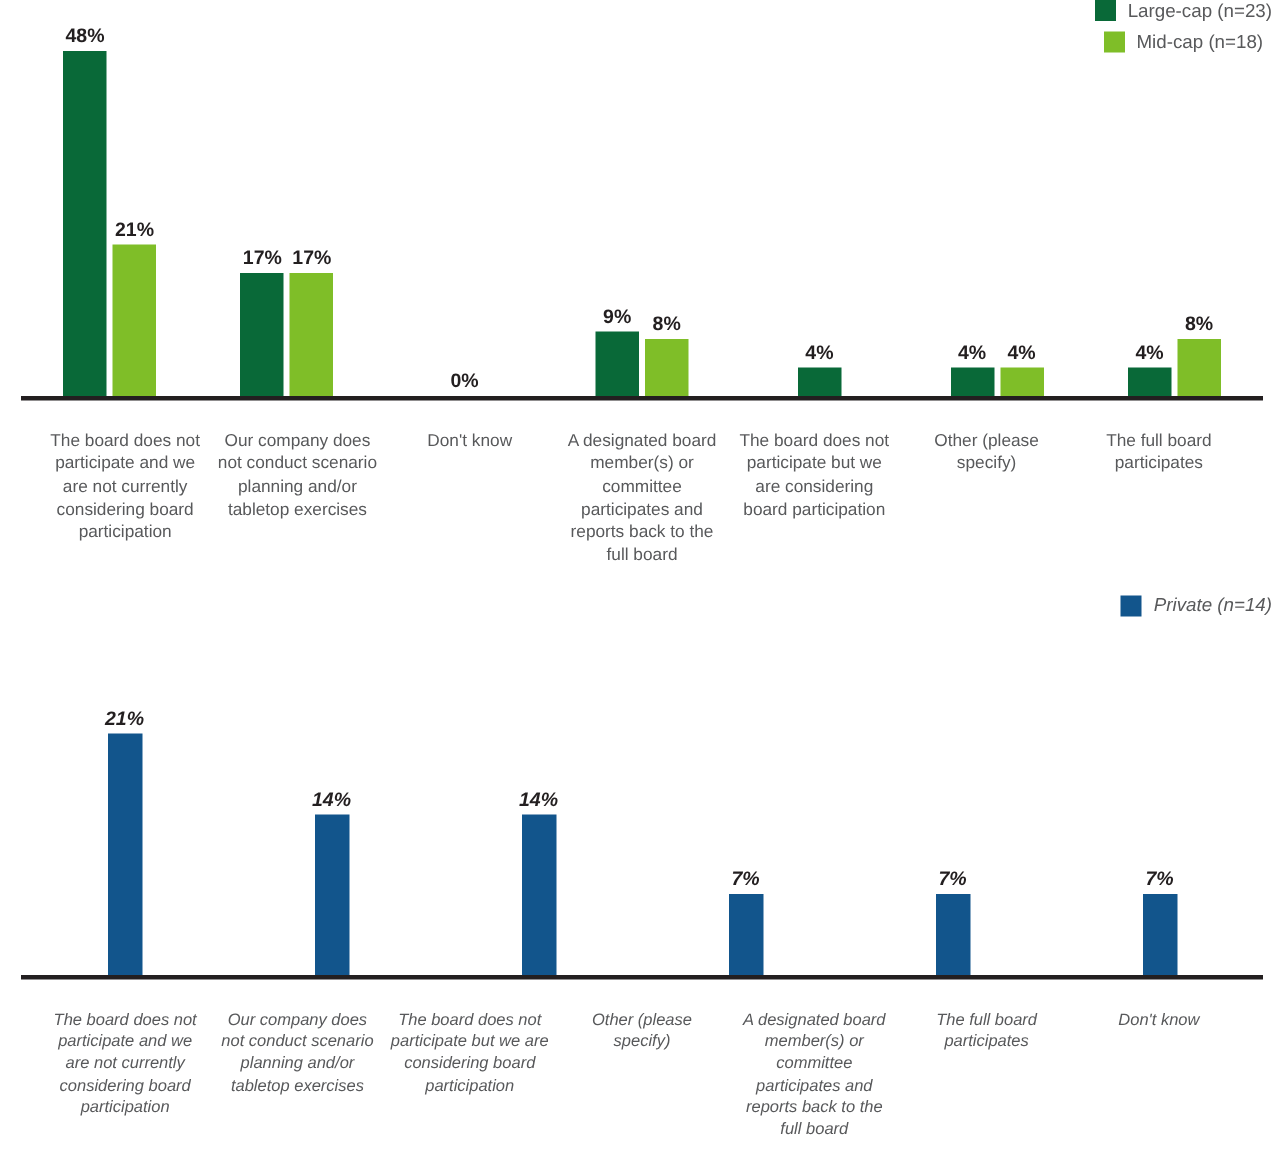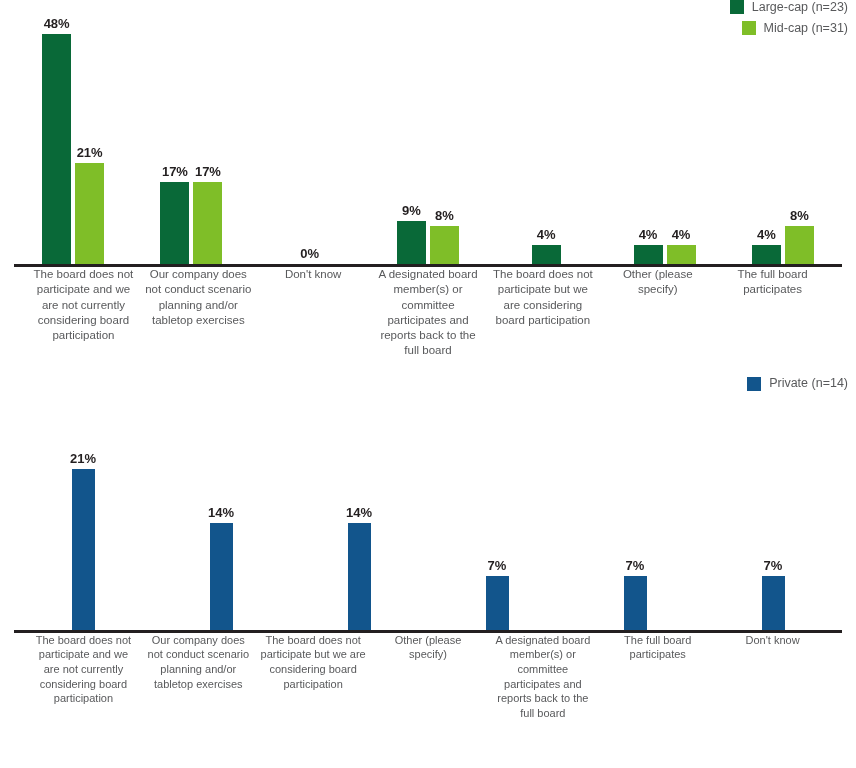--- a/index.html
+++ b/index.html
@@ -21,21 +21,21 @@
     width: 856px;
   }
 
   
   .legend {
     position: absolute;
     right: 8px;
     top: 0;
     display: flex;
     flex-direction: column;
-    align-items: flex-end;
+    align-items: center;
     gap: 7px;
     z-index: 5;
   }
   .legend-item {
     display: flex;
     align-items: center;
     gap: 8px;
     white-space: nowrap;
   }
   .legend-swatch {
@@ -91,53 +91,53 @@
     color: #231f20;
     line-height: 1;
     margin-bottom: 4px;
     white-space: nowrap;
   }
 
   
   .cats {
     display: flex;
     margin: 0 26px;
-    padding-top: 0;
+    padding-top: 20px;
   }
   .cat {
     flex: 1 1 0;
     text-align: center;
     font-size: 11.5px;
     line-height: 1.33;
     color: #58595b;
     padding: 0 4px;
     box-sizing: border-box;
   }
 
   
   #chart1 { padding-top: 14px; }
   #chart1 .plot { height: 250px; }
-  #chart2 { padding-top: 8px; }
+  #chart2 { padding-top: 8px; font-style: italic; }
   #chart2 .plot { height: 245px; }
   #chart2 .bar { width: 23px; }
   #chart2 .cat { font-size: 11px; }
 </style>
 </head>
 <body>
 
 <div class="chart-block" id="chart1">
 
   <div class="legend">
     <div class="legend-item">
       <span class="legend-swatch" style="background:#096938"></span>
       <span class="legend-label">Large-cap (n=23)</span>
     </div>
     <div class="legend-item">
       <span class="legend-swatch" style="background:#7fbe28"></span>
-      <span class="legend-label">Mid-cap (n=31)</span>
+      <span class="legend-label">Mid-cap (n=18)</span>
     </div>
   </div>
 
   <div class="plot">
     <div class="plot-inner">
 
       <div class="group">
         <div class="bar-wrap">
           <span class="bar-label">48%</span>
           <div class="bar" style="height:230px;background:#096938"></div>

